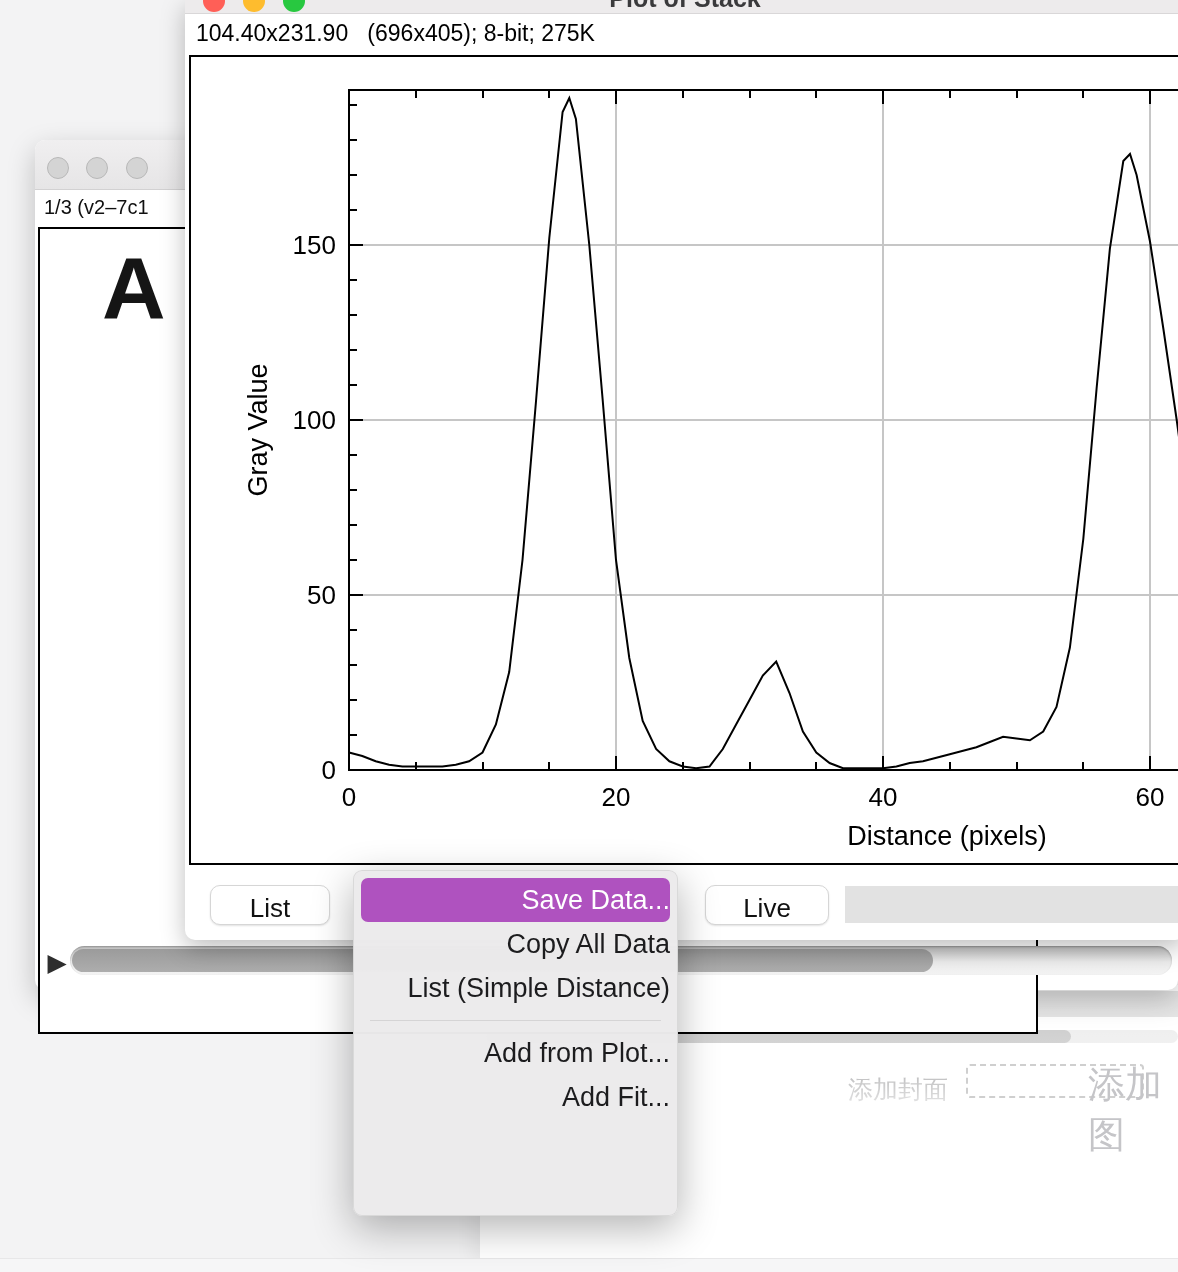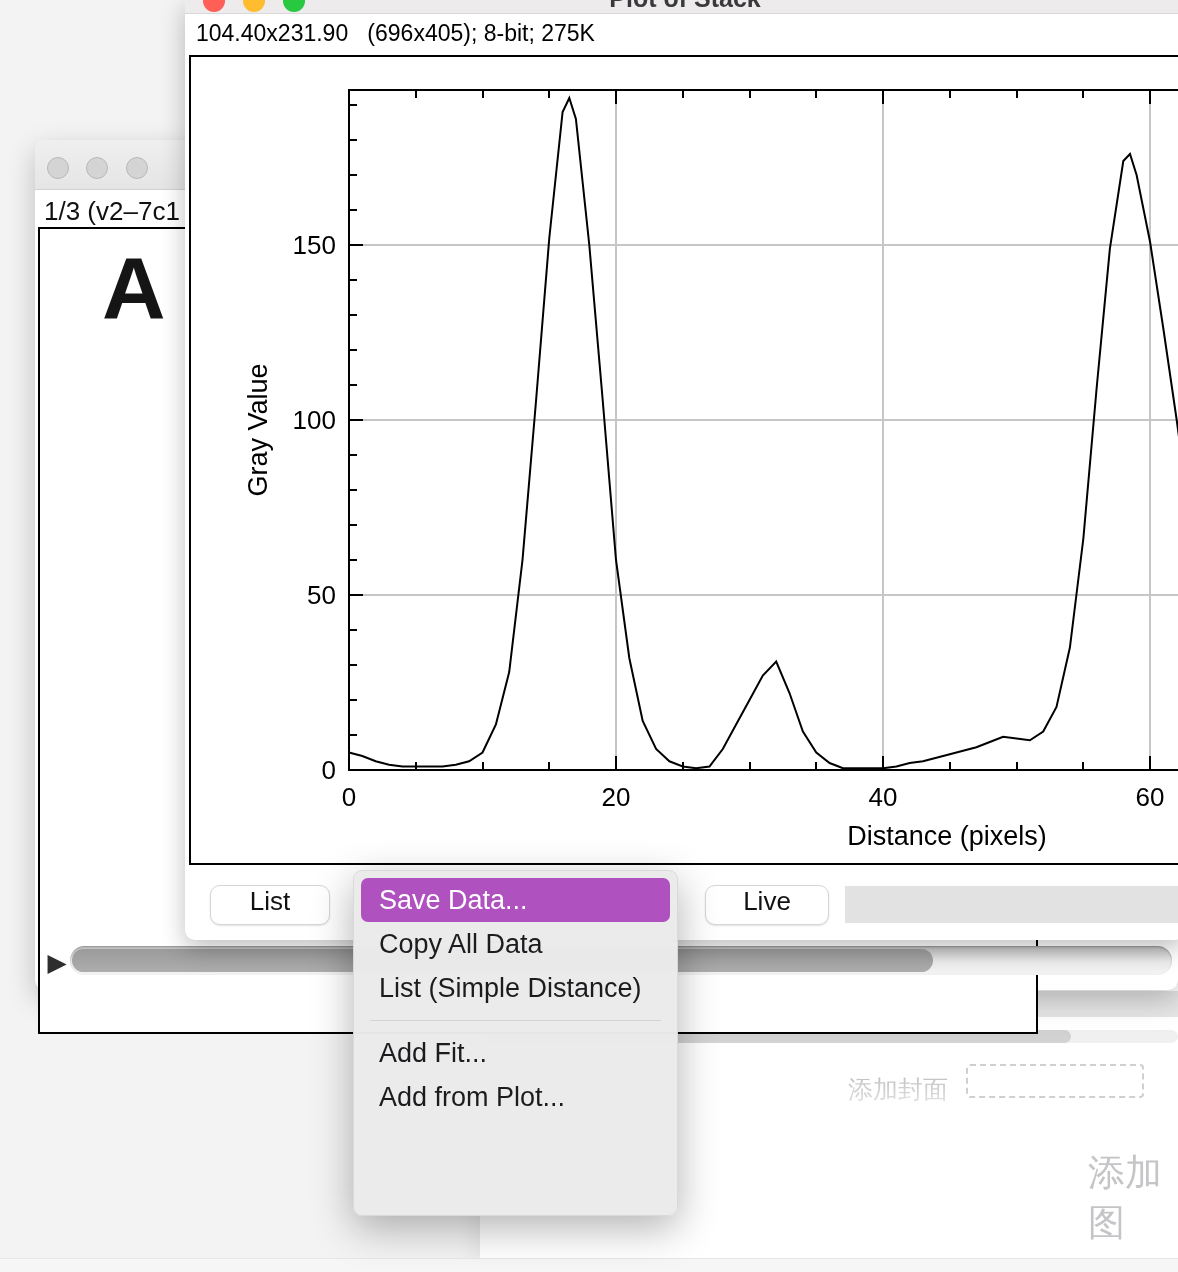--- a/index.html
+++ b/index.html
@@ -15,34 +15,34 @@
   .bg-readout { position:absolute; left:536px; top:6px; width:162px; height:26px; background:#dadada; }
   .bg-track { position:absolute; left:6px; top:45px; width:692px; height:13px; background:#e6e6e6; border-radius:7px; }
   .bg-thumb { position:absolute; left:0; top:0; width:585px; height:13px; background:#b4b4b4; border-radius:7px; }
 
   .fade-overlay { position:absolute; left:480px; top:985px; width:698px; height:160px; z-index:2;
       background:linear-gradient(180deg, rgba(255,255,255,0.25) 0%, rgba(255,255,255,0.38) 30%,
                  rgba(255,255,255,0.55) 55%, rgba(255,255,255,0.88) 80%, #ffffff 100%); }
   .add-cover { position:absolute; left:848px; top:1073px; font-size:25px; color:#6d6d6f; z-index:1; }
   .dashed-box { position:absolute; left:966px; top:1064px; width:178px; height:34px;
                 border:2px dashed #cfcfcf; border-radius:4px; background:transparent; z-index:3; }
-  .add-image { position:absolute; left:1088px; top:1148px; font-size:37px; color:#c5c5c8; z-index:3; }
+  .add-image { position:absolute; left:1088px; top:1060px; font-size:37px; color:#c5c5c8; z-index:3; }
   .bottom-strip { position:absolute; left:0; top:1258px; width:1178px; height:14px;
                   background:#f6f6f7; border-top:1px solid #e7e7e8; z-index:3; }
 
   
   .stackwin { position:absolute; left:35px; top:140px; width:1143px; height:850px; background:#fff;
               border-radius:10px; box-shadow:0 10px 28px rgba(0,0,0,0.22); z-index:4; }
   .stack-titlebar { position:absolute; left:0; top:0; width:100%; height:50px;
                     background:linear-gradient(#f0eff0,#e6e5e6); border-bottom:1px solid #d2d1d2;
                     border-radius:10px 10px 0 0; }
   .tl-gray { position:absolute; top:17px; width:22px; height:22px; border-radius:50%;
              background:#d4d4d4; border:1px solid #b8b8b8; }
   .stack-label-row { position:absolute; left:0; top:51px; width:100%; height:37px; background:#fff; }
-  .stack-label { position:absolute; left:9px; top:5px; font-size:26px; color:#101010; white-space:pre; }
+  .stack-label { position:absolute; left:9px; top:5px; font-size:20px; color:#101010; white-space:pre; }
   .stack-canvas { position:absolute; left:3px; top:87px; width:1000px; height:807px;
                   background:#fff; border:2px solid #000; }
   .letter-a { position:absolute; left:62px; top:8px; font-size:88px; font-weight:bold; color:#151515;
               filter:blur(0.7px); }
   .play-btn { position:absolute; left:7px; top:806px; width:30px; height:32px; font-size:25px;
               color:#2e2e2e; display:flex; align-items:center; justify-content:center; }
   .slider-track { position:absolute; left:35px; top:806px; width:1102px; height:29px; border-radius:15px;
                   background:linear-gradient(#bfbfbf,#ececec 55%,#f4f4f4);
                   box-shadow:inset 0 1px 2px rgba(0,0,0,0.25); }
   .slider-thumb { position:absolute; left:2px; top:3px; width:861px; height:23px; border-radius:12px;
@@ -65,32 +65,32 @@
                  background:#fff; }
   .plot-canvas svg { position:absolute; left:-2px; top:-2px; }
   .grid { stroke:#c6c6c6; stroke-width:1.5; shape-rendering:crispEdges; }
   .frame { stroke:#000; stroke-width:2; fill:none; shape-rendering:crispEdges; }
   .tick { stroke:#000; stroke-width:2; shape-rendering:crispEdges; }
   .lbl { font-family:"Liberation Sans","DejaVu Sans",sans-serif; font-size:26px; fill:#000; }
   .axis { font-family:"Liberation Sans","DejaVu Sans",sans-serif; font-size:27px; fill:#000; }
   .curve { stroke:#000; stroke-width:2; fill:none; }
   .fbtn { position:absolute; top:885px; height:40px; background:#fff; border:1px solid #d6d6d6;
           border-radius:10px; box-shadow:0 1px 2px rgba(0,0,0,0.12); font-size:26px; color:#111;
-          display:flex; align-items:flex-start; justify-content:center; }
+          display:flex; align-items:flex-end; justify-content:center; }
   .btn-list { left:25px; width:120px; }
   .btn-live { left:520px; width:124px; }
   .front-readout { position:absolute; left:660px; top:886px; width:336px; height:37px; background:#e2e2e2; }
 
   
   .menu { position:absolute; left:353px; top:870px; width:325px; height:346px;
           background:rgba(236,235,236,0.98); border-radius:9px; border:1px solid rgba(0,0,0,0.08);
           box-shadow:0 12px 40px rgba(0,0,0,0.3); z-index:6; padding-top:7px; }
   .menu-item { position:relative; height:44px; margin:0 7px; border-radius:7px;
                display:flex; align-items:center; padding-left:18px;
-               font-size:27px; color:#1c1c1e; }
+               font-size:27px; color:#1c1c1e;justify-content:flex-end; }
   .menu-item.highlighted { background:#af52bf; color:#fff; }
   .menu-item.disabled { color:#b9b9bb; }
   .menu-sep { height:1px; background:#d5d4d5; margin:10px 16px; }
 </style>
 </head>
 <body>
 
 <div class="screen">
 
   <div class="bgwin">
@@ -226,20 +226,20 @@
       <span>Save Data...</span>
     </div>
     <div class="menu-item">
       <span>Copy All Data</span>
     </div>
     <div class="menu-item">
       <span>List (Simple Distance)</span>
     </div>
     <div class="menu-sep"></div>
     <div class="menu-item">
+      <span>Add from Plot...</span>
+    </div>
+    <div class="menu-item">
       <span>Add Fit...</span>
     </div>
-    <div class="menu-item">
-      <span>Add from Plot...</span>
-    </div>
   </div>
 
 </div>
 
 </body></html>

